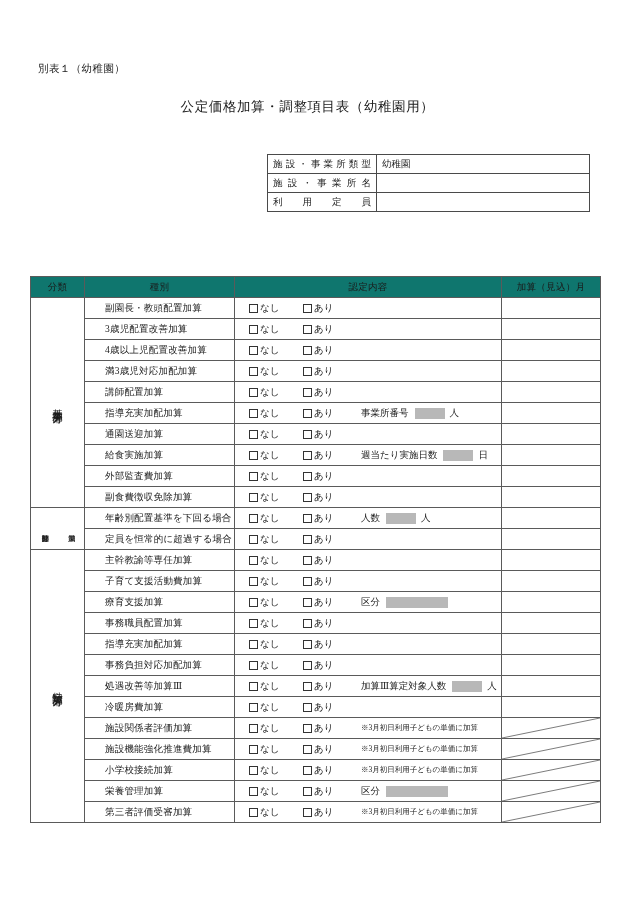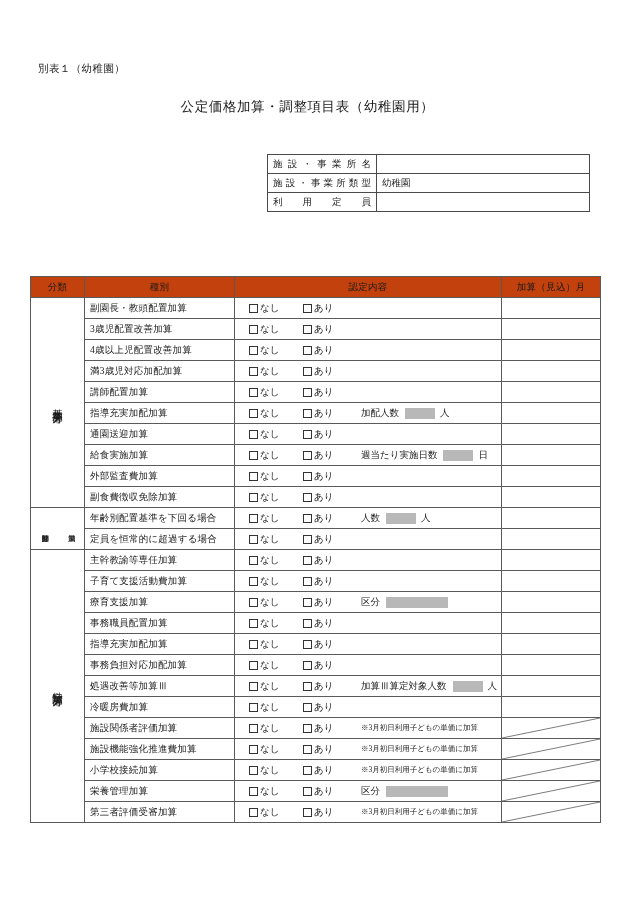--- a/index.html
+++ b/index.html
@@ -11,21 +11,20 @@
     width: 630px;
     height: 903px;
     position: relative;
     font-family: "Liberation Serif", "DejaVu Serif", serif;
     color: #1a1a1a;
     overflow: hidden;
   }
   .page {
     position: absolute;
     inset: 0;
-    font-family: Liberation Serif, serif;
   }
 
   
   .doc-label {
     position: absolute;
     left: 38px;
     top: 62px;
     font-size: 10.5px;
     letter-spacing: 0.4px;
     white-space: nowrap;
@@ -91,21 +90,21 @@
     border-collapse: collapse;
     table-layout: fixed;
   }
   .main-table th, .main-table td {
     border: 1px solid #5a5a5a;
     font-size: 9.5px;
     padding: 0;
     font-weight: normal;
   }
   .main-table thead th {
-    background: #c2410c;
+    background: #0f766e;
     height: 20px;
     text-align: center;
     letter-spacing: 0.3px;
   }
   col.c-cat   { width: 54px; }
   col.c-type  { width: 150px; }
   col.c-cont  { width: 267px; }
   col.c-month { width: 99px; }
 
   td.cat-cell {
@@ -131,21 +130,21 @@
     display: flex;
     flex-direction: row-reverse;
     justify-content: center;
     gap: 0px;
     height: 100%;
     align-items: center;
   }
 
   td.type-cell {
     height: 20px;
-    padding-left: 5px;
+    padding-left: 20px;
     letter-spacing: 0.2px;
     white-space: nowrap;
   }
   td.cont-cell {
     height: 20px;
     padding-left: 14px;
   }
   td.month-cell {
     height: 20px;
     position: relative;
@@ -211,26 +210,26 @@
 <body>
 
 <div class="page">
 
   <div class="doc-label">別表１（幼稚園）</div>
   <div class="doc-title">公定価格加算・調整項目表（幼稚園用）</div>
 
   <table class="facility">
     <tbody>
         <tr>
+          <td class="lbl">施設・事業所類型</td>
+          <td class="val">幼稚園</td>
+        </tr>
+        <tr>
           <td class="lbl">施設・事業所名</td>
           <td class="val"></td>
-        </tr>
-        <tr>
-          <td class="lbl">施設・事業所類型</td>
-          <td class="val">幼稚園</td>
         </tr>
         <tr>
           <td class="lbl">利用定員</td>
           <td class="val"></td>
         </tr>
       </tbody>
   </table>
 
   <table class="main-table">
     <colgroup>
@@ -334,21 +333,21 @@
           <td class="cont-cell">
             <div class="cont-row">
               <span class="cb cb-nashi">
                 <span class="box"></span>
                 <span>なし</span>
               </span>
               <span class="cb cb-ari">
                 <span class="box"></span>
                 <span>あり</span>
               </span>
-              <span class="extra-label">加配人数</span>
+              <span class="extra-label">事業所番号</span>
               <span class="blank-field"></span>
               <span class="unit">人</span>
             </div>
           </td>
           <td class="month-cell"></td>
         </tr>
         <tr>
           <td class="type-cell">通園送迎加算</td>
           <td class="cont-cell">
             <div class="cont-row">

